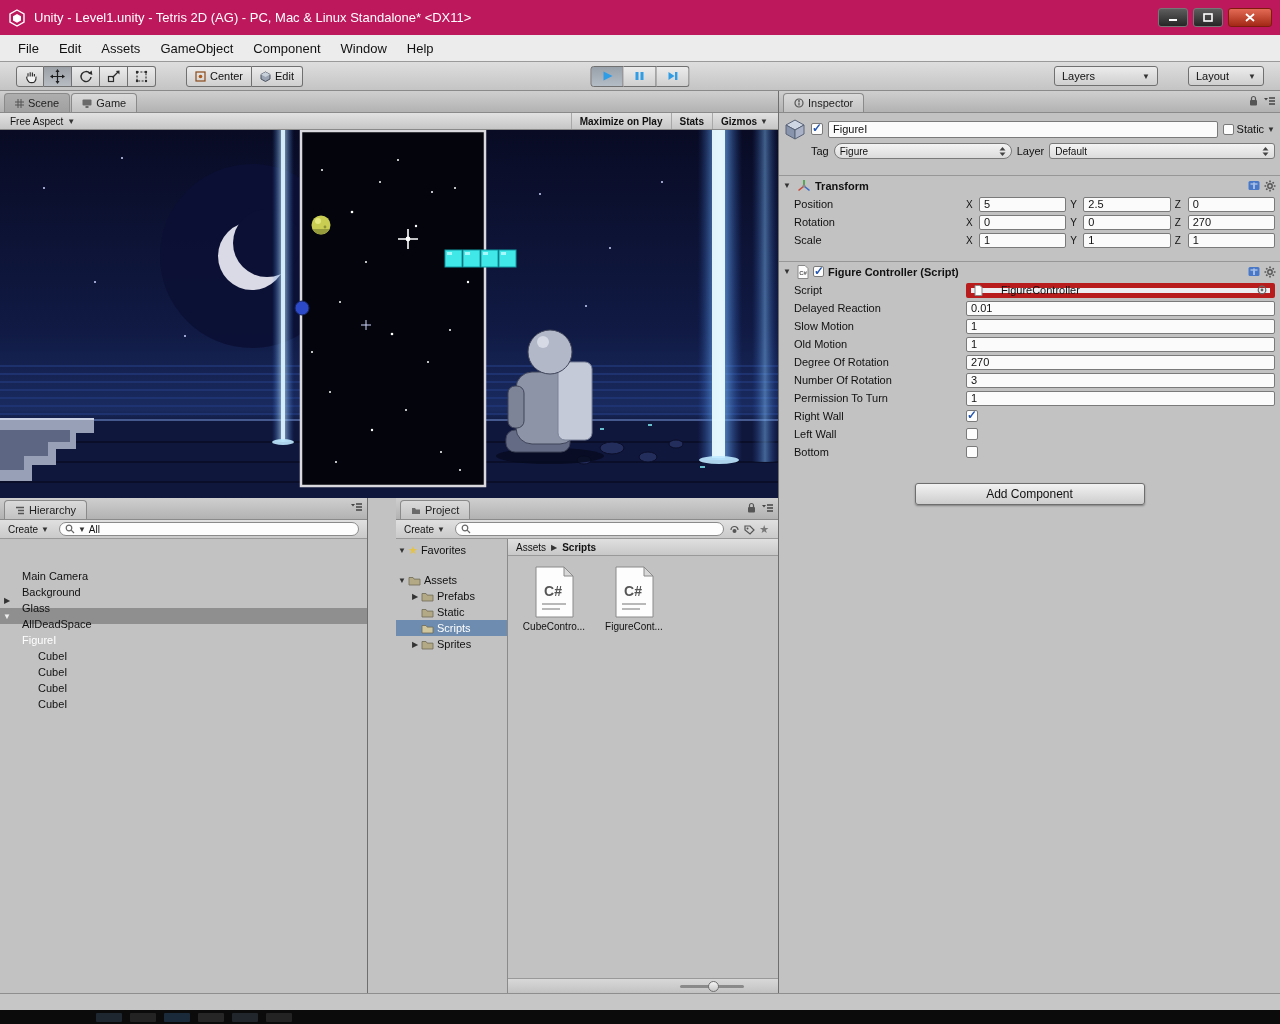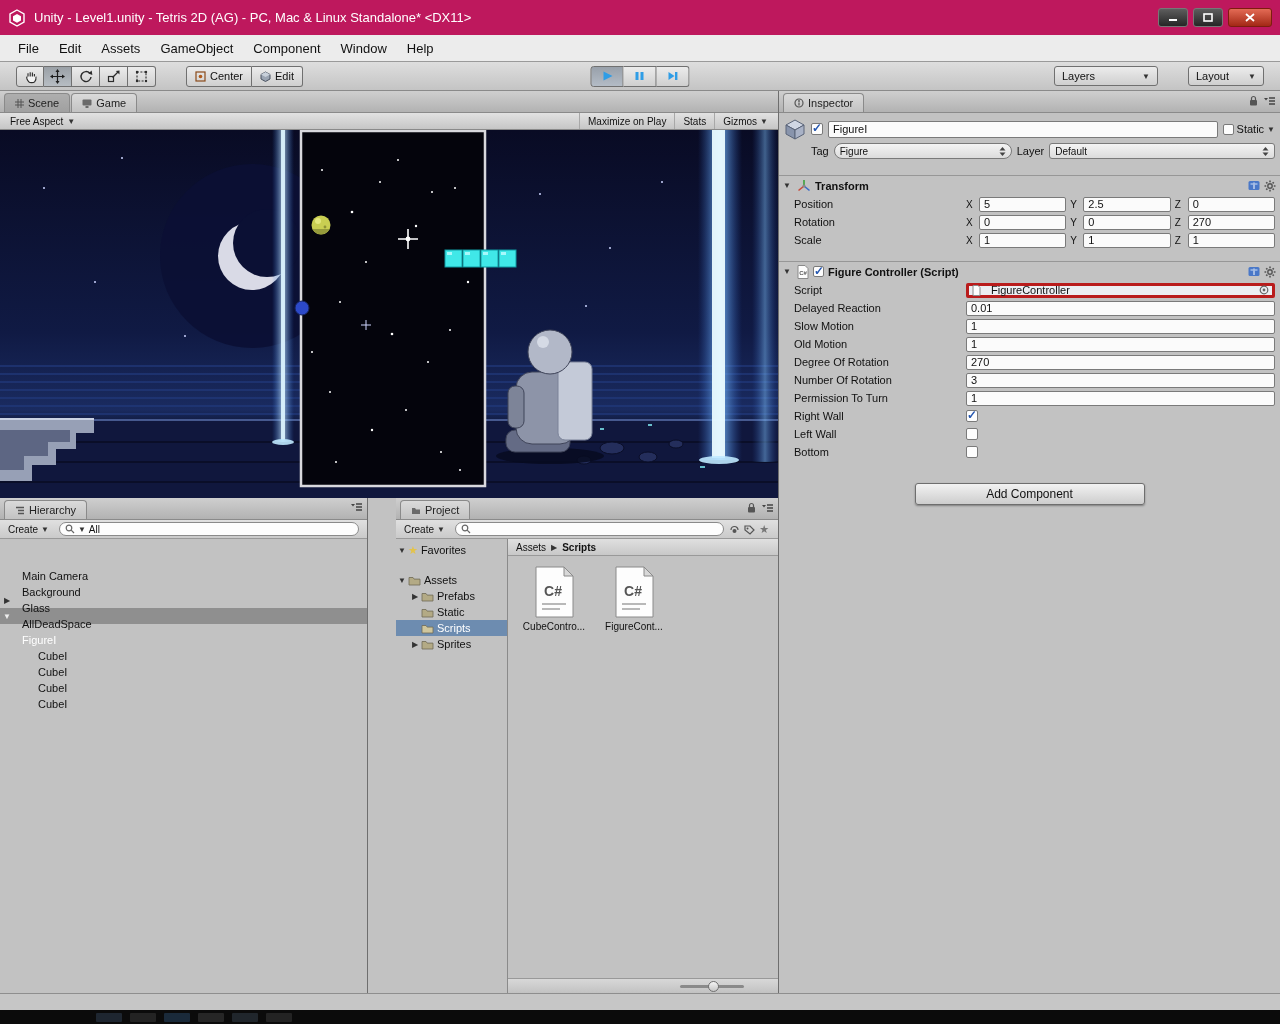--- a/index.html
+++ b/index.html
@@ -49,21 +49,21 @@
   
   .tabbar { height:22px; background:linear-gradient(#cfcfcf,#b2b2b2); border-bottom:1px solid #8a8a8a; display:flex; align-items:flex-end; padding-left:4px; position:relative; flex:0 0 auto; }
   .tab { height:19px; padding:0 10px; font-size:11px; border:1px solid #8a8a8a; border-bottom:none; border-radius:4px 4px 0 0; background:linear-gradient(#aeaeae,#a0a0a0); display:flex; align-items:center; gap:4px; color:#222; margin-right:1px; }
   .tab.active { background:linear-gradient(#dadada,#c2c2c2); }
   .panel-icons { position:absolute; right:4px; top:4px; display:flex; gap:5px; align-items:center; }
 
   
   .scene-pane { height:407px; display:flex; flex-direction:column; flex:0 0 auto; }
   .game-toolbar { height:17px; background:linear-gradient(#e2e2e2,#c6c6c6); border-bottom:1px solid #8a8a8a; display:flex; align-items:center; font-size:10px; padding:0 2px; flex:0 0 auto; }
   .aspect-dd { display:flex; align-items:center; gap:4px; padding:0 8px; }
-  .game-right-btns { margin-left:auto; display:flex; height:100%; align-items:center; }
+  .game-right-btns { margin-left:auto; display:flex; height:100%; align-items:center;font-weight:bold; }
   .game-tbtn { padding:0 8px; height:100%; display:flex; align-items:center; gap:3px; border-left:1px solid #a8a8a8; }
   .game-view { height:368px; position:relative; background:#0a0c26; flex:0 0 auto; }
 
   
   .bottom-panels { flex:1; display:flex; min-height:0; }
   .hierarchy { width:368px; border-right:1px solid #6e6e6e; display:flex; flex-direction:column; background:#c2c2c2; }
   .project { flex:1; display:flex; flex-direction:column; background:#c2c2c2;margin-left:28px; }
   .panel-toolbar { height:19px; background:linear-gradient(#e0e0e0,#cacaca); border-bottom:1px solid #999; display:flex; align-items:center; padding:0 3px; font-size:10px; flex:0 0 auto; }
   .create-btn { display:flex; align-items:center; gap:3px; padding:0 5px; height:15px; }
   .search-field { flex:1; height:14px; background:#fdfdfd; border:1px solid #8a8a8a; border-radius:8px; display:flex; align-items:center; gap:3px; font-size:10px; padding:0 5px; margin:0 5px; }
@@ -110,21 +110,21 @@
   .comp { border-top:1px solid #979797; margin-top:12px; }
   .comp.first { margin-top:14px; }
   .comp-header { height:19px; display:flex; align-items:center; gap:4px; padding:0 4px; font-weight:bold; }
   .comp-header .fold { font-size:8px; color:#333; width:10px; }
   .comp-header .spacer { flex:1; }
   .comp-row { height:18px; display:flex; align-items:center; padding:0 5px; }
   .row-label { width:182px; padding-left:10px; flex:0 0 auto; }
   .axis-group { flex:1; display:flex; align-items:center; gap:4px; }
   .axis-label { width:9px; font-size:10px; flex:0 0 auto; }
   .num-field, .val-field { flex:1; height:15px; background:#fbfbfb; border:1px solid #7a7a7a; display:flex; align-items:center; padding:0 4px; border-radius:2px; min-width:0; }
-  .obj-field { flex:1; height:15px; background:#eceef2; border:3px solid #b91c1c; display:flex; align-items:center; gap:10px; padding:0 3px; border-radius:2px; }
+  .obj-field { flex:1; height:15px; background:#eceef2; border:5px solid #b91c1c; display:flex; align-items:center; gap:18px; padding:0 3px; border-radius:2px; }
   .obj-field .grow { flex:1; }
   .cb { width:12px; height:12px; background:#fdfdfd; border:1px solid #7a7a7a; border-radius:2px; position:relative; flex:0 0 auto; }
   .cb.checked::after { content:"✓"; position:absolute; left:0px; top:-3px; font-size:12px; font-weight:bold; color:#2456b0; }
   .cb.small { width:11px; height:11px; }
   .add-comp-wrap { display:flex; justify-content:center; margin-top:22px; }
   .add-comp { width:230px; height:22px; border:1px solid #6e6e6e; border-radius:3px; background:linear-gradient(#f2f2f2,#cdcdcd); font-size:12px; display:flex; align-items:center; justify-content:center; box-shadow:0 1px 2px rgba(0,0,0,.35); }
 
   
   .statusbar { height:17px; background:#c6c6c6; border-top:1px solid #8e8e8e; flex:0 0 auto; }
   .taskbar { height:14px; background:#0b0b0b; display:flex; align-items:center; gap:8px; padding:0 96px; flex:0 0 auto; }

